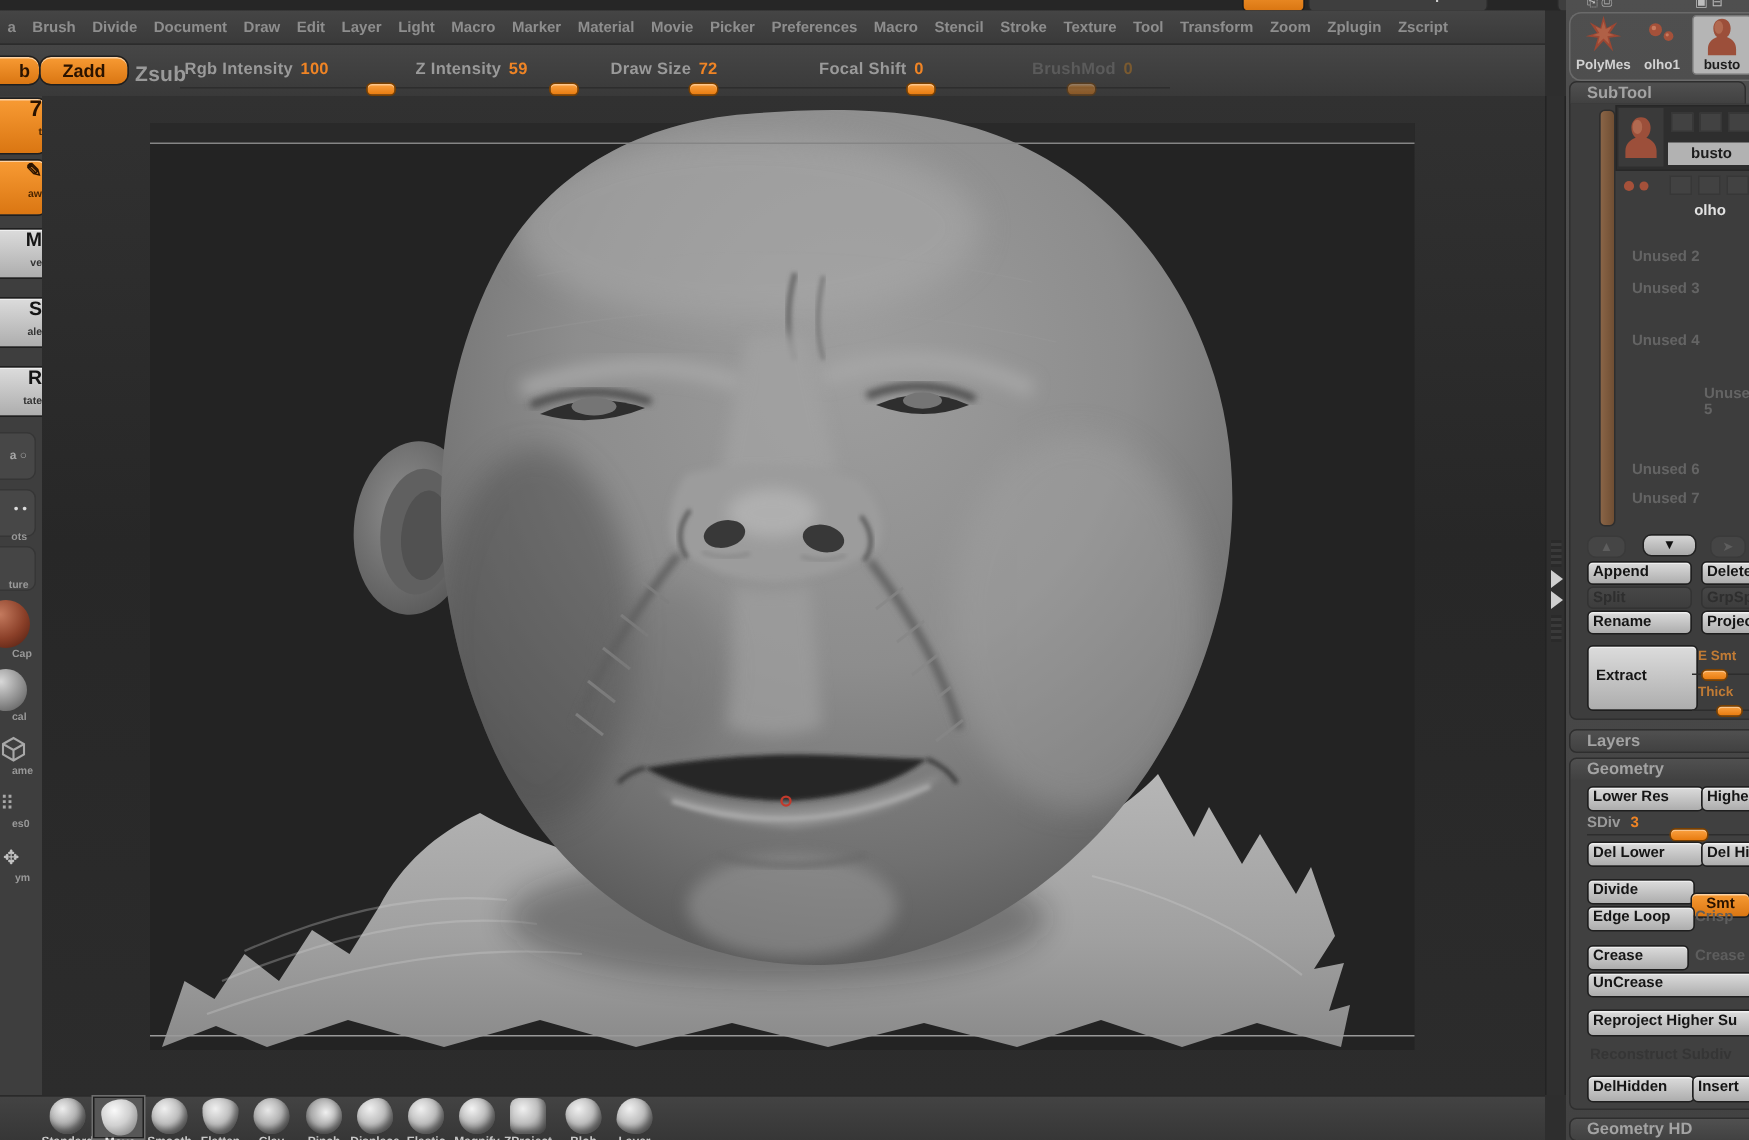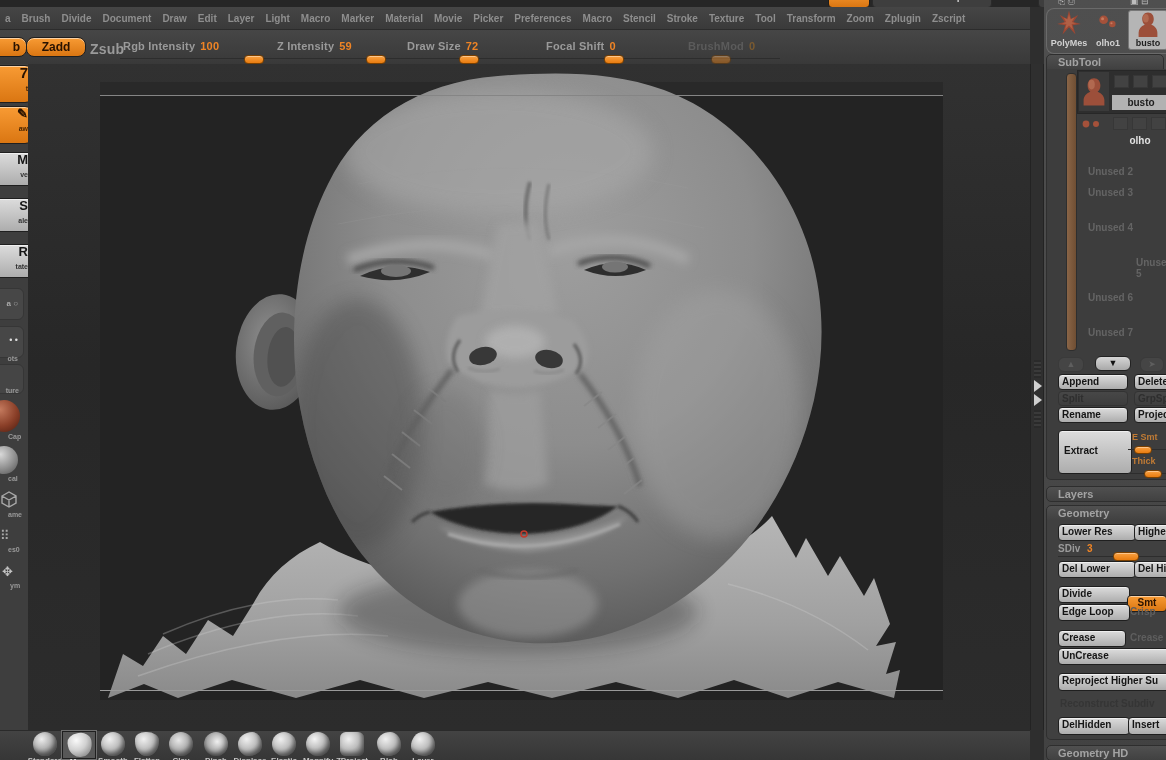--- a/index.html
+++ b/index.html
@@ -340,21 +340,21 @@
           <div></div>
           <div></div>
         </div>
       <div class="abs" style="left:34px;top:22px;width:58px;height:14px;color:#e2e2e2;font-size:10px;font-weight:bold;text-align:center;">olho</div>
     </div>
 
     <span class="unused" style="top:166px;">Unused 2</span>
     <span class="unused" style="top:187px;">Unused 3</span>
     <span class="unused" style="top:222px;">Unused 4</span>
     <span class="unused" style="top:257px;margin-left:48px;">Unused 5</span>
-    <span class="unused" style="top:292px;">Unused 6</span>
+    <span class="unused" style="top:308px;">Unused 6</span>
     <span class="unused" style="top:327px;">Unused 7</span>
 
     <div class="navbtn" style="left:14px;top:357px;width:24px;background:#454545;color:#5e5e5e;border:1px solid #3a3a3a;">▲</div>
     <div class="navbtn" style="left:51px;top:356px;width:34px;background:linear-gradient(#d6d6d6,#a8a8a8);color:#111;border:1px solid #222;">▼</div>
     <div class="navbtn" style="left:96px;top:357px;width:22px;background:#454545;color:#5e5e5e;border:1px solid #3a3a3a;">➤</div>
 
     <div class="btn" style="left:14px;top:374px;width:62px;height:14px;">Append</div>
     <div class="btn" style="left:90px;top:374px;width:76px;height:14px;">Delete</div>
     <div class="btn dim" style="left:14px;top:391px;width:62px;height:13px;">Split</div>
     <div class="btn dim" style="left:90px;top:391px;width:76px;height:13px;">GrpSpl</div>

